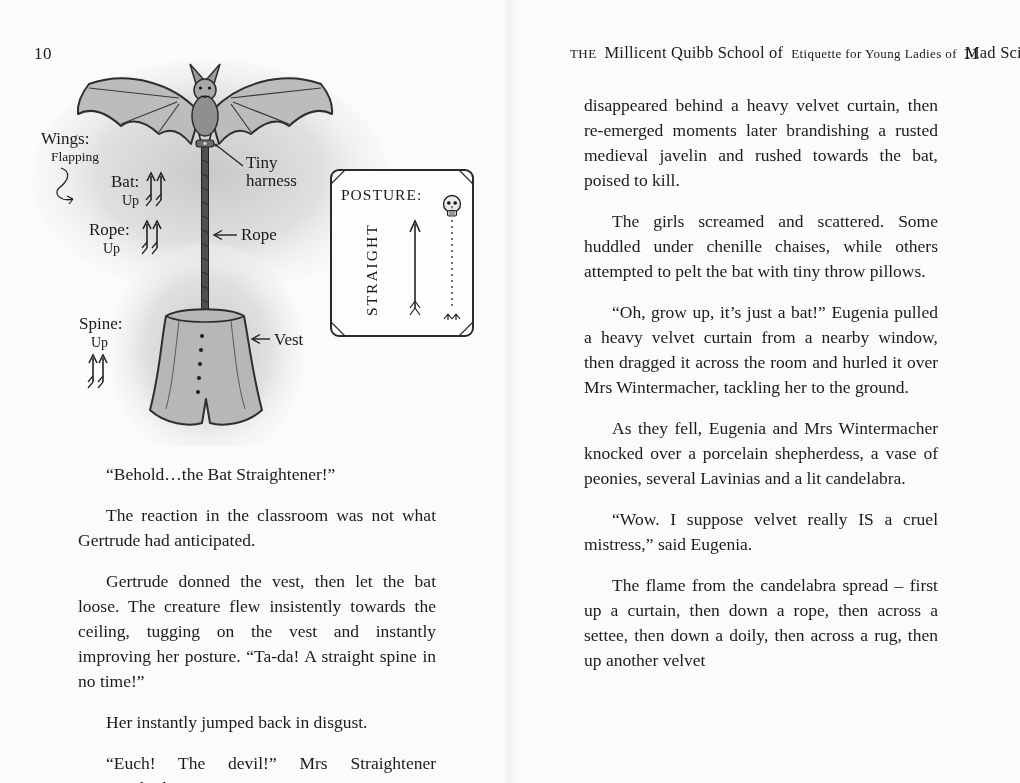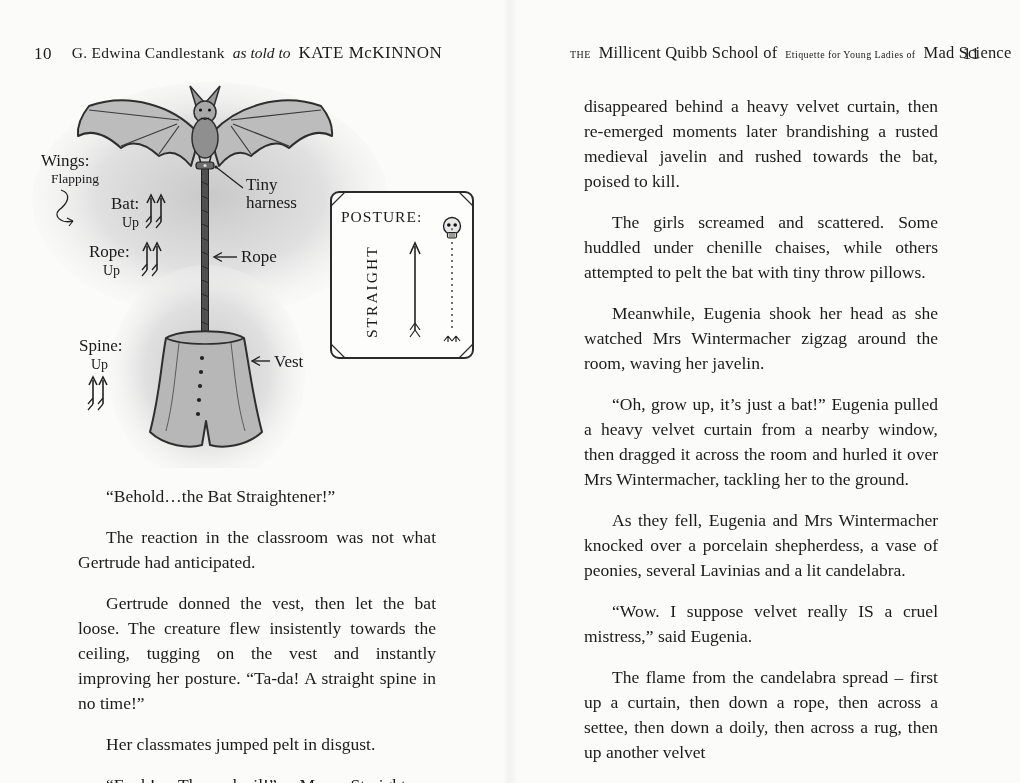--- a/index.html
+++ b/index.html
@@ -22,21 +22,21 @@
 
   .pagenum { font-size:17px; letter-spacing:.5px; }
   .pagenum.pn-left  { position:absolute; left:34px; top:44px; }
   .pagenum.pn-right { position:absolute; right:40px; top:44px; }
 
   .running-title { display:block; text-align:center; white-space:nowrap; line-height:22px; }
   .running-title > span { margin:0 2px; }
   .rt-author { font-size:15.5px; letter-spacing:.3px; }
   .rt-astoldto { font-style:italic; font-size:15.5px; }
   .rt-teller { font-size:17px; letter-spacing:.5px; }
-  .rt-small { font-size:10px; letter-spacing:.4px; }
+  .rt-small { font-size:13px; letter-spacing:.4px; }
   .rt-big   { font-size:16.5px; letter-spacing:.2px;text-align:center; }
 
   .illustration {
     position:relative;
     width:456px; height:388px;
     margin:16px 0 0 -37px;
   }
   .illustration svg { display:block; }
   .ill-text { font-family:"Liberation Serif", serif; fill:#1a1a1a; }
 
@@ -50,25 +50,20 @@
   .page-right .bodytext { margin-top:28px; }
 </style>
 </head>
 <body>
 
 <div class="spread">
   <div class="gutter"></div>
 
   <div class="page page-left">
     <span class="pagenum pn-left">10</span>
-    <span class="running-title">
-      <span class="rt-author">G. Edwina Candlestank</span>
-      <span class="rt-astoldto">as told to</span>
-      <span class="rt-teller">KATE McKINNON</span>
-    </span>
 
     <div class="illustration">
       <svg width="456" height="388" viewBox="0 0 456 388">
         <defs>
           <radialGradient id="wash" cx="50%" cy="48%" r="58%">
             <stop offset="0%" stop-color="#c9c9c9"></stop>
             <stop offset="55%" stop-color="#e0e0e0"></stop>
             <stop offset="100%" stop-color="#fbfbfa" stop-opacity="0"></stop>
           </radialGradient>
           <g id="dbl">
@@ -202,37 +197,36 @@
             <path d="M-4,0 l-4,5 M-4,0 l0,6 M-4,0 l4,5 M4,0 l-4,5 M4,0 l0,6 M4,0 l4,5" stroke="#222" stroke-width="1.2" fill="none"></path>
           </g>
         </g>
       </svg>
     </div>
 
     <div class="bodytext">
       <p class="ind">“Behold…the Bat Straightener!”</p>
       <p class="ind">The reaction in the classroom was not what Gertrude had anticipated.</p>
       <p class="ind">Gertrude donned the vest, then let the bat loose. The creature flew insistently towards the ceiling, tugging on the vest and instantly improving her posture. “Ta-da! A straight spine in no time!”</p>
-      <p class="ind">Her classmates jumped pelt in disgust.</p>
+      <p class="ind">Her instantly jumped back in disgust.</p>
       <p class="ind">“Euch!  The devil!” Mrs Straightener screamed. She</p>
     </div>
   </div>
 
   <div class="page page-right">
     <span class="pagenum pn-right">11</span>
     <span class="running-title">
       <span class="rt-small">THE</span>
       <span class="rt-big">Millicent Quibb School of</span>
       <span class="rt-small">Etiquette for Young Ladies of</span>
       <span class="rt-big">Mad Science</span>
     </span>
 
     <div class="bodytext">
       <p>disappeared behind a heavy velvet curtain, then re-emerged moments later brandishing a rusted medieval javelin and rushed towards the bat, poised to kill.</p>
       <p class="ind">The girls screamed and scattered. Some huddled under chenille chaises, while others attempted to pelt the bat with tiny throw pillows.</p>
-      <p class="ind">Meanwhile, Eugenia shook her head as she watched Mrs Wintermacher zigzag around the room, waving her javelin.</p>
       <p class="ind">“Oh, grow up, it’s just a bat!” Eugenia pulled a heavy velvet curtain from a nearby window, then dragged it across the room and hurled it over Mrs Wintermacher, tackling her to the ground.</p>
       <p class="ind">As they fell, Eugenia and Mrs Wintermacher knocked over a porcelain shepherdess, a vase of peonies, several Lavinias and a lit candelabra.</p>
       <p class="ind">“Wow. I suppose velvet really IS a cruel mistress,” said Eugenia.</p>
       <p class="ind">The flame from the candelabra spread – first up a curtain, then down a rope, then across a settee, then down a doily, then across a rug, then up another velvet</p>
     </div>
   </div>
 </div>
 
 </body></html>

